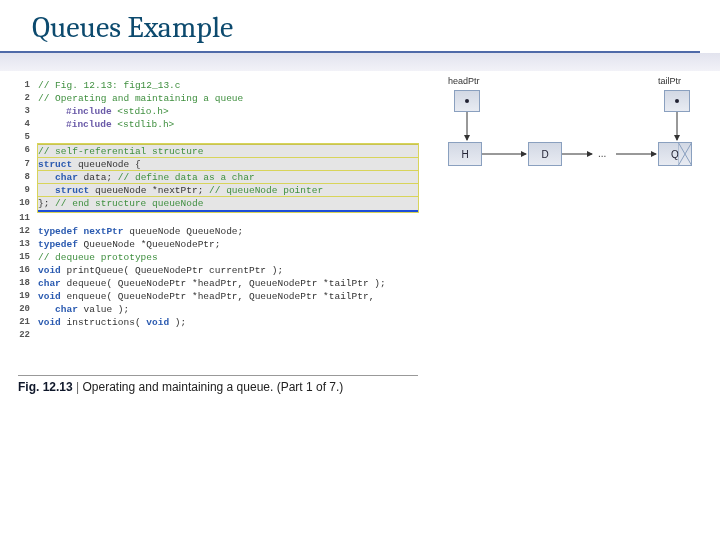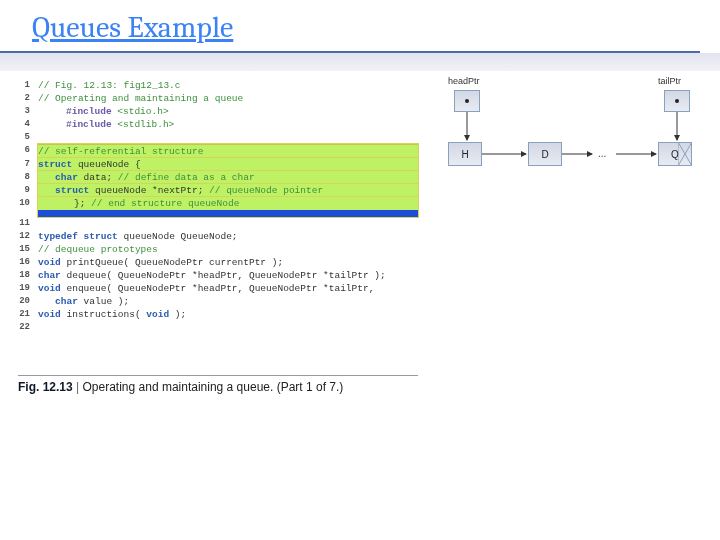--- a/index.html
+++ b/index.html
@@ -9,23 +9,22 @@
     background: #ffffff;
     font-family: Cambria, Georgia, serif;
     position: relative;
     overflow: hidden;
   }
   .title-area {
     padding: 10px 20px 4px 32px;
   }
   .title {
     font-size: 30px;
-    color: #3b82f6;
+    color: #0c4a6e;
     font-weight: normal;
-    text-decoration: underline;
   }
   .underline {
     height: 2px;
     background: #4f6aa8;
     margin: 2px 20px 0 0;
   }
   .band {
     height: 18px;
     background: linear-gradient(180deg,#e2e3ee 0%,#f2f2f8 100%);
     margin-right: 0;
@@ -56,27 +55,27 @@
     flex-shrink: 0;
     font-size: 9px;
   }
   .src {
     white-space: pre;
   }
   .cmt { color: #3f8f3f; }
   .pp  { color: #6a5aa8; font-weight: bold; margin-left: 28px; }
   .kw  { color: #2a5ab0; font-weight: bold; }
   .hl {
-    background: #bef264;
+    background: #e5e5e5;
     display: block;
     width: 386px;
     outline: 1px solid #d8d45a;
   }
   .hl-top { border-top: 1px solid #c8c450; }
-  .hl-bot { border-bottom: 7px solid #1d4ed8; padding-left: 36px; }
+  .hl-bot { border-bottom: 2px solid #1d4ed8; }
   .caption-area {
     position: absolute;
     left: 18px;
     top: 296px;
   }
   .cap-rule {
     width: 400px;
     height: 1px;
     background: #999;
     margin-bottom: 4px;
@@ -186,21 +185,25 @@
       <div class="code-line">
         <div class="ln">10</div>
         <div class="src hl hl-bot">}; <span class="cmt">// end structure queueNode</span></div>
       </div>
       <div class="code-line">
         <div class="ln">11</div>
         <div class="src"><span></span></div>
       </div>
       <div class="code-line">
         <div class="ln">12</div>
-        <div class="src"><span class="kw">typedef struct</span> queueNode QueueNode;</div>
+        <div class="src"><span class="kw">typedef nextPtr</span> queueNode QueueNode;</div>
+      </div>
+      <div class="code-line">
+        <div class="ln">13</div>
+        <div class="src"><span class="kw">typedef</span> QueueNode *QueueNodePtr;</div>
       </div>
       <div class="code-line">
         <div class="ln">15</div>
         <div class="src"><span class="cmt">// dequeue prototypes</span></div>
       </div>
       <div class="code-line">
         <div class="ln">16</div>
         <div class="src"><span class="kw">void</span> printQueue( QueueNodePtr currentPtr );</div>
       </div>
       <div class="code-line">

